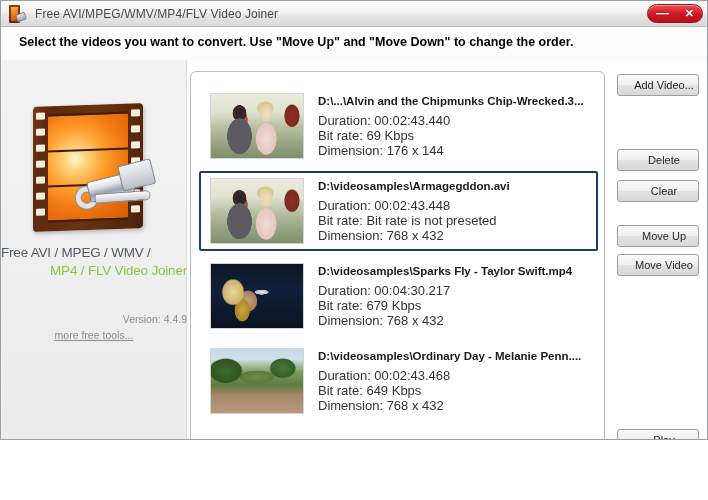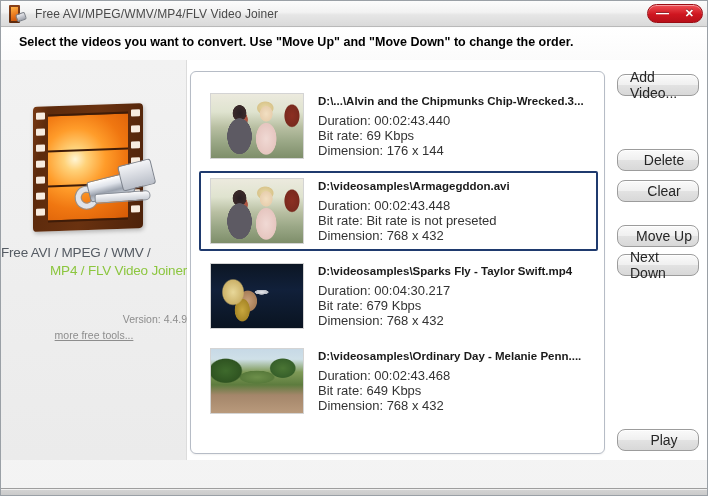--- a/index.html
+++ b/index.html
@@ -3,21 +3,21 @@
 <meta charset="utf-8">
 <style>
   * { margin:0; padding:0; box-sizing:border-box; }
   html,body { width:708px; height:500px; overflow:hidden; }
   body {
     font-family: "Liberation Sans", sans-serif;
     background:#ffffff;
     -webkit-font-smoothing: antialiased;
   }
   #app {
-    position:relative; width:708px; height:496px;
+    position:relative; width:708px; height:440px;
     background:linear-gradient(#fdfdfd,#f3f3f3);
     border:1px solid #9aa0a6;
     overflow:hidden;
   }
 
   
   .titlebar {
     position:absolute; left:0; top:0; width:708px; height:26px;
     background:linear-gradient(#fcfcfc 0%, #f2f2f2 45%, #e6e6e6 55%, #dadada 100%);
     border-bottom:1px solid #b9b9b9;
@@ -218,22 +218,22 @@
       radial-gradient(ellipse 22% 24% at 78% 30%, #4a7534 0%, #37602a 60%, transparent 66%),
       radial-gradient(ellipse 30% 16% at 50% 44%, #6d8f4a 0%, #587a3b 60%, transparent 66%),
       linear-gradient(#c7d9e6 0%, #cfe0e8 16%, #7f9a58 36%, #5d7c3e 56%, #a4866a 72%, #b99a7c 100%);
   }
 
   
   .btn {
     position:absolute;
     background:linear-gradient(#fafafa 0%, #f0f0f0 48%, #e2e2e2 52%, #d8d8d8 100%);
     border:1px solid #9c9c9c;
-    border-radius:8px;
-    font-size:14px; color:#262626;
+    border-radius:3px;
+    font-size:11px; color:#262626;
     display:flex; align-items:center; justify-content:center;
     cursor:pointer;
     box-shadow: inset 0 1px 0 rgba(255,255,255,0.85);
     padding-left: 12px;
   }
   .btn-add      { left:616px; top:73px;  width:82px; height:22px; }
   .btn-delete   { left:616px; top:148px; width:82px; height:22px; }
   .btn-clear    { left:616px; top:179px; width:82px; height:22px; }
   .btn-moveup   { left:616px; top:224px; width:82px; height:22px; }
   .btn-movedown { left:616px; top:253px; width:82px; height:22px; }
@@ -376,21 +376,21 @@
         </div>
       </div>
 
     </div>
   </div>
 
   <div class="btn btn-add">Add Video...</div>
   <div class="btn btn-delete">Delete</div>
   <div class="btn btn-clear">Clear</div>
   <div class="btn btn-moveup">Move Up</div>
-  <div class="btn btn-movedown">Next Down</div>
+  <div class="btn btn-movedown">Move Video</div>
   <div class="btn btn-play">Play</div>
 
   <div class="footer">
     <div class="pill pill-help">Help</div>
     <div class="pill pill-log">Log</div>
     <div class="pill pill-back disabled">Back</div>
     <div class="pill pill-next">Next</div>
     <div class="pill pill-exit">Exit</div>
   </div>
 

